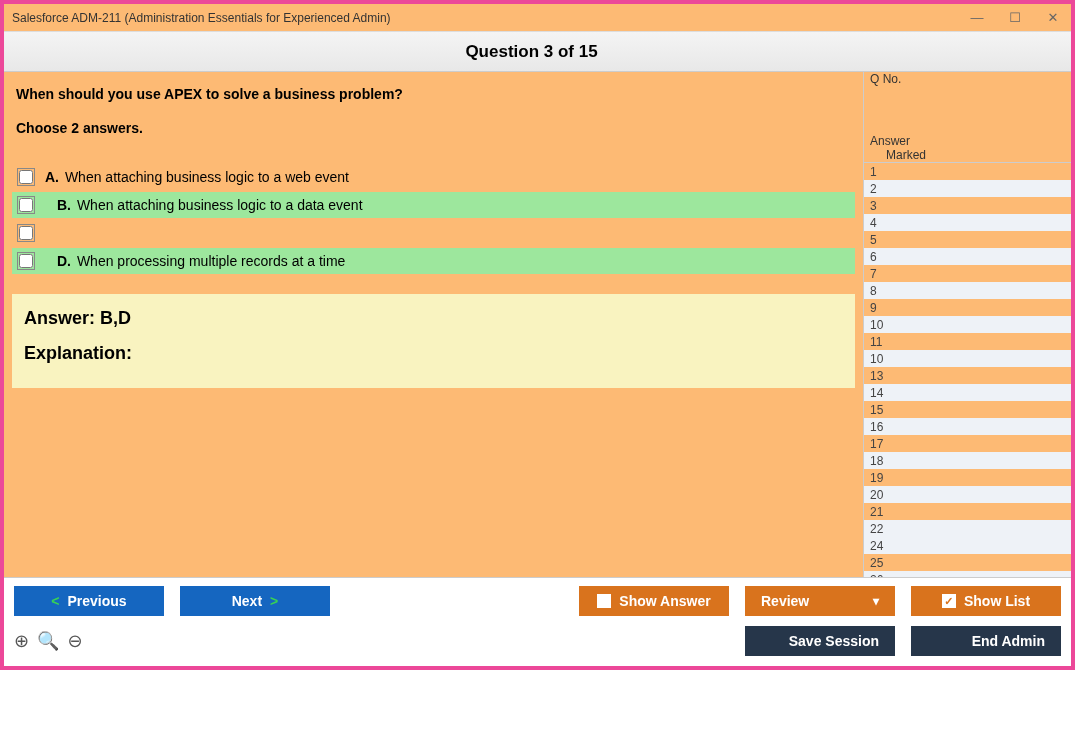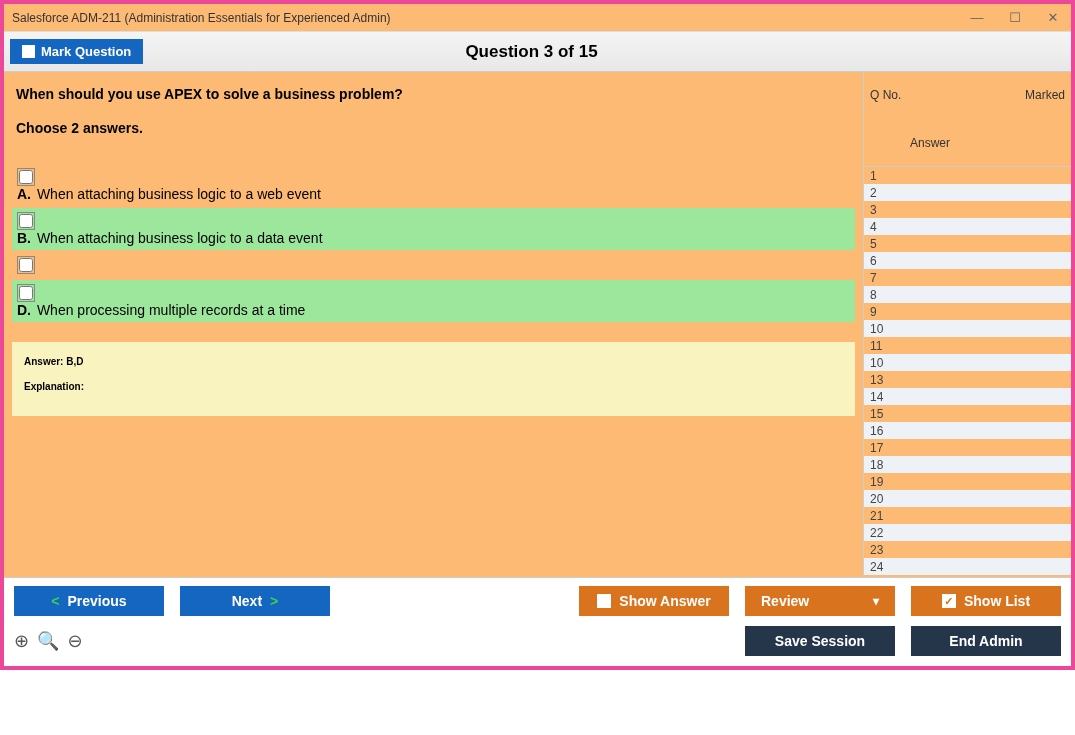--- a/index.html
+++ b/index.html
@@ -11,44 +11,44 @@
   .win-btn { width: 20px; text-align: center; font-size: 13px; cursor: default; }
   .header { height: 40px; background: linear-gradient(#f4f4f4,#e8e8e8); border-bottom: 1px solid #ccc; display: flex; align-items: center; padding: 0 6px; position: relative; }
   .mark-btn { background: #1566c0; color: #fff; font-weight: bold; border: none; padding: 5px 12px; display: flex; align-items: center; gap: 6px; font-size: 13px; cursor: pointer; }
   .mark-btn .chk { width: 13px; height: 13px; background: #fff; display: inline-block; }
   .q-title { position: absolute; left: 0; right: 12px; text-align: center; font-weight: bold; font-size: 17px; pointer-events: none; }
   .body { flex: 1; display: flex; overflow: hidden; }
   .main { flex: 1; padding: 10px 0 0 0; display: flex; flex-direction: column; overflow: hidden; }
   .qtext { padding: 4px 12px 10px 12px; font-size: 14px; font-weight: bold; }
   .qtext p { margin-bottom: 18px; }
   .options { padding: 0 8px; }
-  .opt { display: flex; align-items: flex-start; padding: 3px 4px; margin-bottom: 2px; border: 1px solid transparent; flex-direction: column; }
-  .opt.correct { background: #9de79d; }
+  .opt { display: flex; align-items: center; padding: 3px 4px; margin-bottom: 2px; border: 1px solid transparent; }
+  .opt.correct { background: #9de79d; gap: 12px; }
   .opt .cbwrap { border: 1px solid #888; padding: 0; margin-right: 10px; display:flex; }
   .opt input[type=checkbox] { width: 14px; height: 14px; margin:1px; }
   .opt-label { font-size: 14px; }
   .opt-label b { margin-right: 2px; }
-  .answer-box { background: #f9f3c0; margin: 18px 8px 0 8px; padding: 14px 12px 24px 12px; font-size: 10px; }
+  .answer-box { background: #f9f3c0; margin: 18px 8px 0 8px; padding: 14px 12px 24px 12px; font-size: 18px; }
   .answer-box .line1 { font-weight: bold; margin-bottom: 14px; }
   .answer-box .line2 { font-weight: bold; }
   .side { width: 208px; border-left: 1px solid #ccc; display: flex; flex-direction: column; font-size: 12px; }
-  .side-head { display: flex; padding: 16px 6px; border-bottom: 1px solid #ccc; color: #333; }
+  .side-head { display: flex; padding: 0 6px; border-bottom: 1px solid #ccc; color: #333; flex-direction: column; }
   .side-head .c1 { width: 40px; }
   .side-head .c2 { flex: 1; margin-top: 48px; }
   .side-head .c3 { width: 56px; text-align: right; }
   .side-rows { flex: 1; overflow-y: scroll; position: relative; }
   .srow { display: flex; padding: 0 6px; height: 17px; align-items: center; color: #444; }
   .srow.even { background: #eef2f7; }
   .srow .c1 { width: 40px; }
   .footer { border-top: 1px solid #ccc; padding: 8px 10px 10px 10px; display: flex; flex-direction: column; gap: 10px; background: #fff; }
   .frow { display: flex; gap: 16px; align-items: center; }
   .btn { border: none; color: #fff; font-weight: bold; font-size: 14px; padding: 7px 16px; display: flex; align-items: center; gap: 8px; cursor: pointer; min-width: 150px; justify-content: center; }
   .btn-blue { background: #1566c0; }
   .btn-orange { background: #d9731d; }
-  .btn-dark { background: #26364a; }
+  .btn-dark { background: #26364a; justify-content: flex-end; }
   .btn .chevron { font-size: 12px; }
   .chev-green { color: #39d353; font-weight: bold; }
   .btn .chkbox { width: 14px; height: 14px; background: #fff; display: inline-flex; align-items: center; justify-content: center; color: #d9731d; font-size: 11px; font-weight: bold; }
   .zoom { display: flex; gap: 8px; color: #555; font-size: 18px; }
   .zoom span { cursor: pointer; }
   .spacer { flex: 1; }
 </style>
 </head>
 <body>
 
@@ -57,24 +57,20 @@
   <div class="titlebar">
     <div class="titlebar-title">Salesforce ADM-211 (Administration Essentials for Experienced Admin)</div>
     <div class="win-controls">
       <div class="win-btn">—</div>
       <div class="win-btn">☐</div>
       <div class="win-btn">✕</div>
     </div>
   </div>
 
   <div class="header">
-    <button class="mark-btn">
-      <span class="chk"></span>
-      <span>Mark Question</span>
-    </button>
     <div class="q-title">Question 3 of 15</div>
   </div>
 
   <div class="body">
     <div class="main">
       <div class="qtext">
         <p>When should you use APEX to solve a business problem?</p>
         <p>Choose 2 answers.</p>
       </div>
       <div class="options" id="options">
@@ -174,23 +170,20 @@
           </div>
           <div class="srow even">
             <div class="c1">20</div>
           </div>
           <div class="srow">
             <div class="c1">21</div>
           </div>
           <div class="srow even">
             <div class="c1">22</div>
           </div>
-          <div class="srow">
-            <div class="c1">23</div>
-          </div>
           <div class="srow even">
             <div class="c1">24</div>
           </div>
           <div class="srow">
             <div class="c1">25</div>
           </div>
           <div class="srow even">
             <div class="c1">26</div>
           </div>
           <div class="srow">

